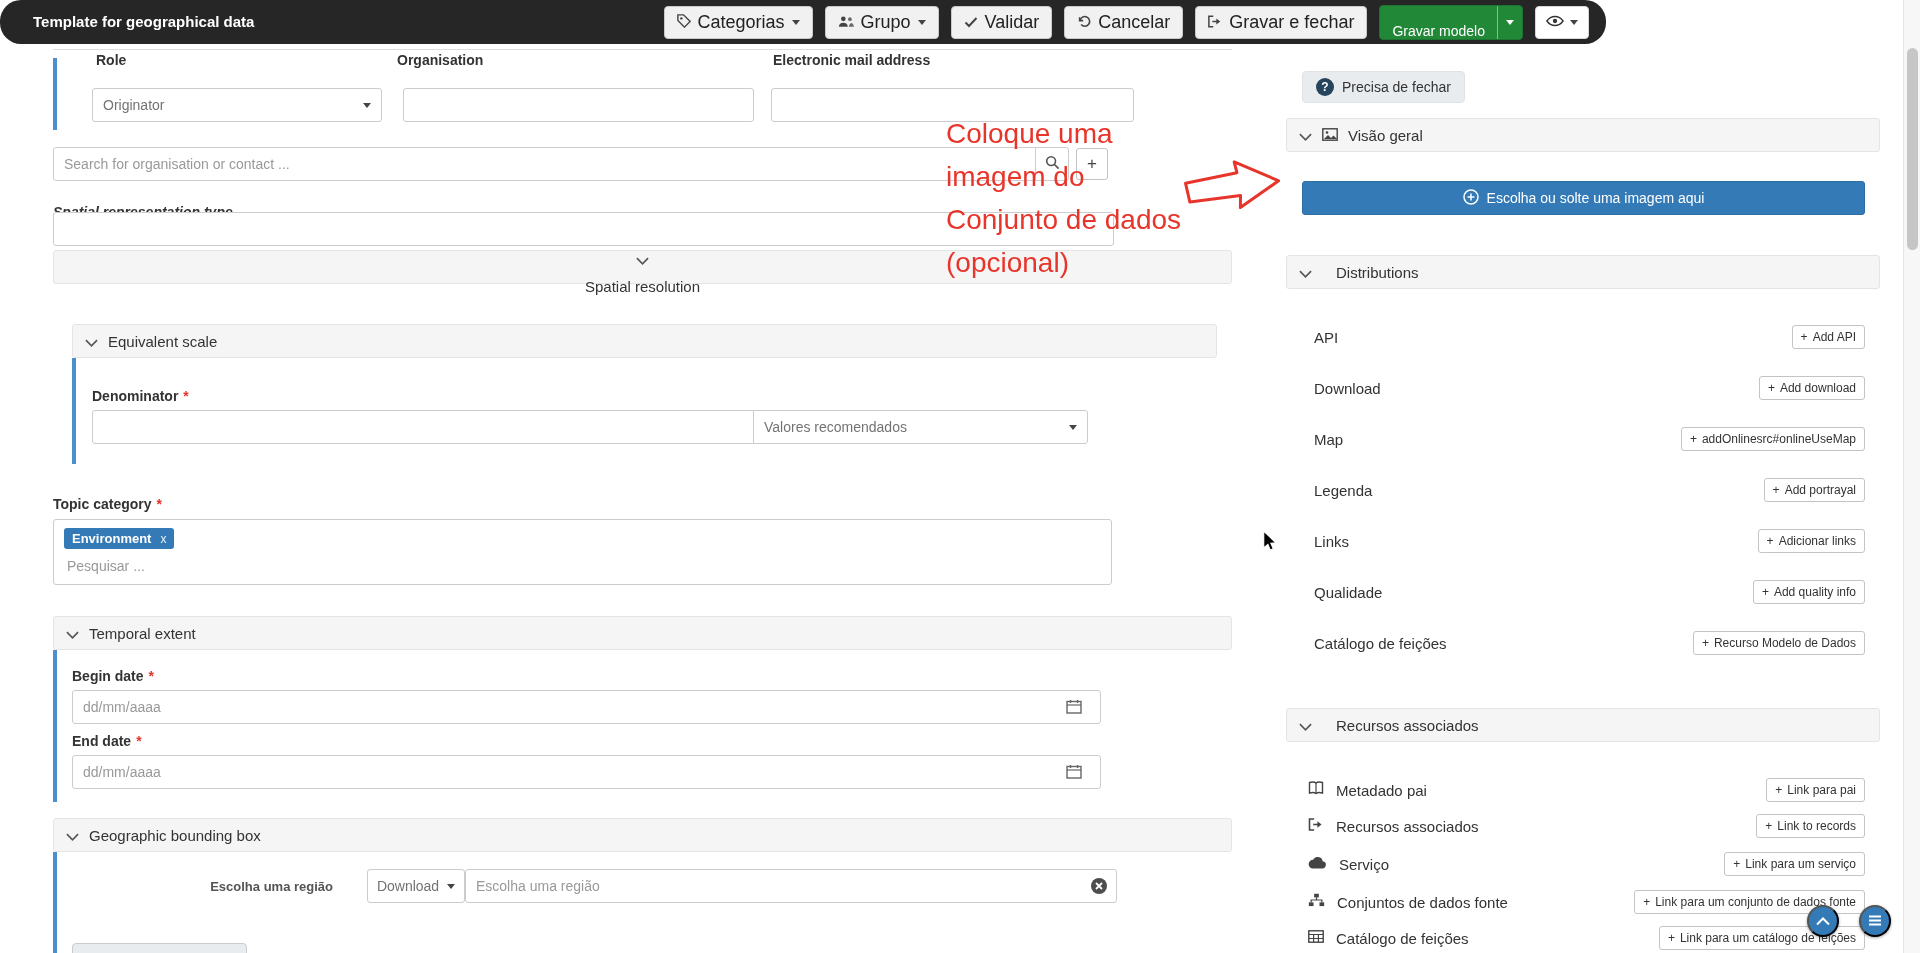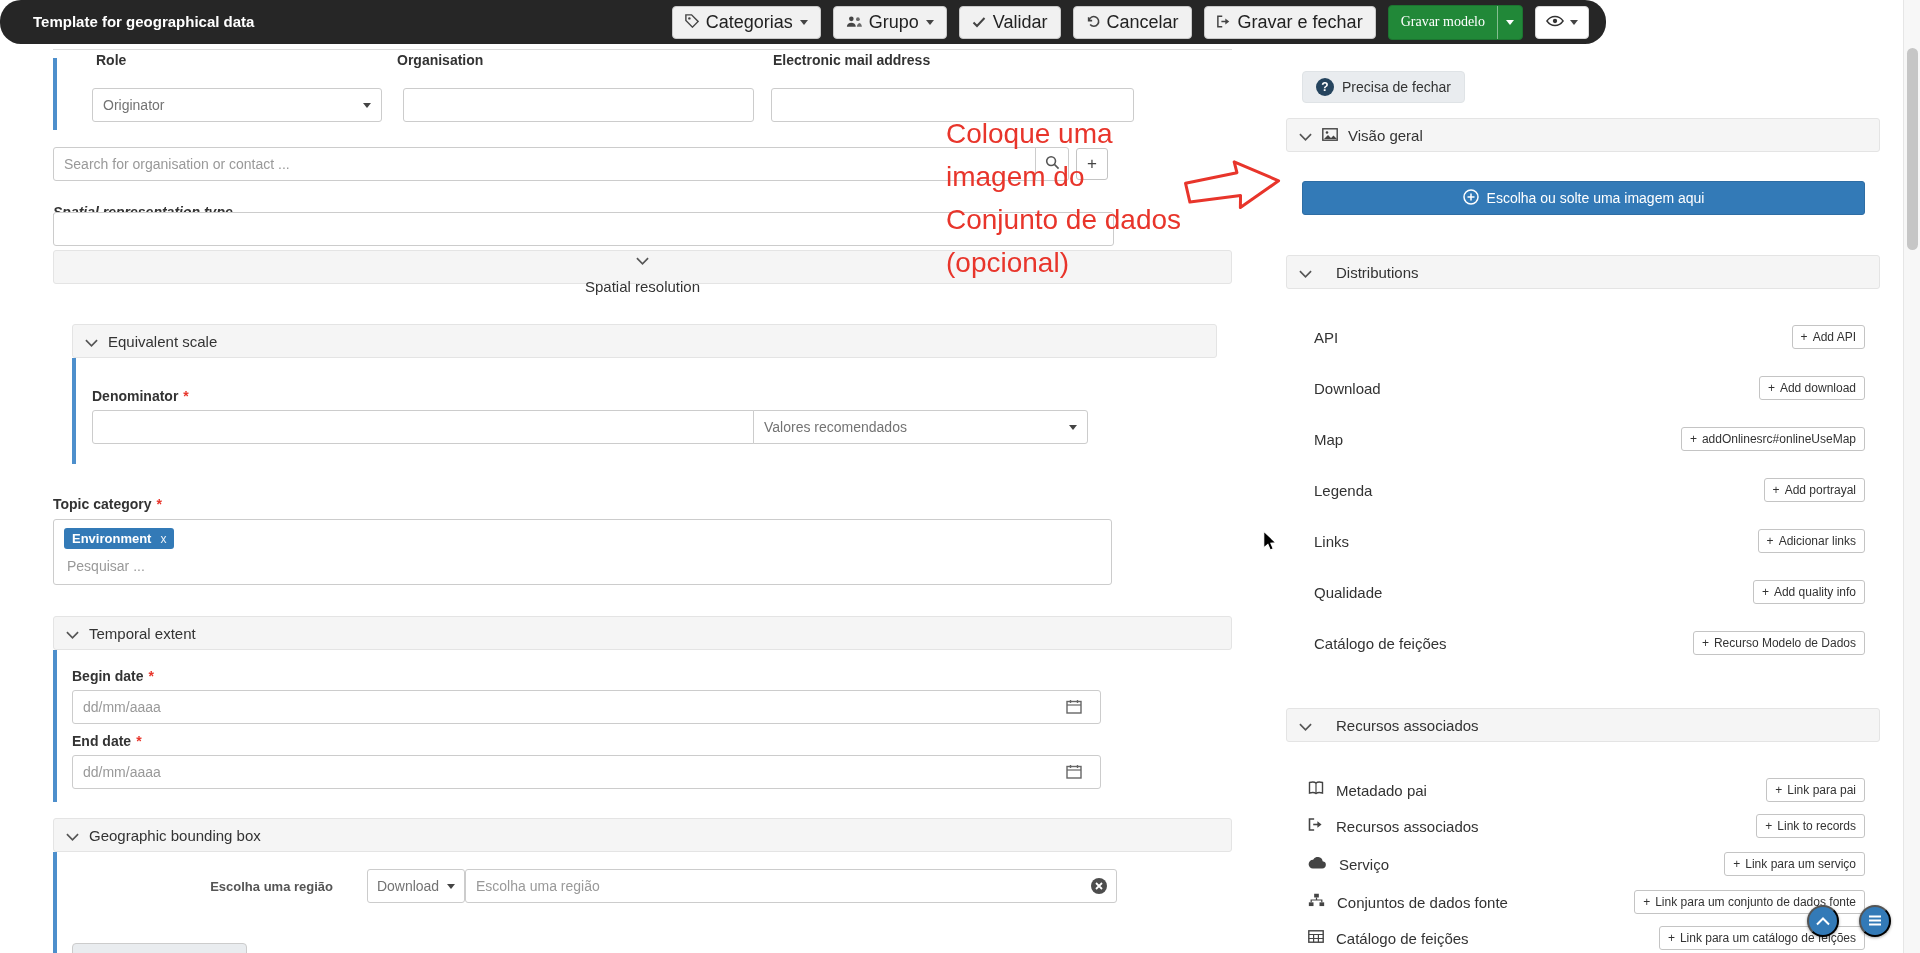--- a/index.html
+++ b/index.html
@@ -8,21 +8,21 @@
   .abs{position:absolute;}
   
   .navbar{position:absolute;left:0;top:0;width:1606px;height:44px;background:#262626;z-index:30;border-radius:21px;}
   .nav-title{position:absolute;left:33px;top:0;height:44px;line-height:44px;color:#fff;font-weight:bold;font-size:15px;}
   .nav-actions{position:absolute;right:17px;top:0;height:44px;display:flex;align-items:center;gap:12px;}
   .navbtn{display:inline-flex;align-items:center;gap:7px;height:33px;padding:0 12px;background:#f1f1f1;
           border:1px solid #c9c9c9;border-radius:4px;font-size:18px;color:#222;font-family:inherit;cursor:default;}
   .caret{width:0;height:0;border-left:4px solid transparent;border-right:4px solid transparent;border-top:5px solid #444;}
   .caret.w{border-top-color:#fff;}
   .greenbtn{display:flex;align-items:stretch;height:33px;background:#218838;border:1px solid #1c7430;border-radius:4px;color:#fff;font-size:14px;overflow:hidden;}
-  .g-main{display:flex;align-items:center;gap:7px;padding:0 12px;font-family:Liberation Serif, serif;}
+  .g-main{display:flex;align-items:flex-end;gap:7px;padding:0 12px;}
   .g-caret{display:flex;align-items:center;justify-content:center;width:24px;border-left:1px solid rgba(255,255,255,.45);}
   .eyebtn{display:inline-flex;align-items:center;gap:6px;height:33px;padding:0 10px;background:#fff;border:1px solid #d8d8d8;border-radius:4px;}
   
   .flabel{position:absolute;font-size:14px;font-weight:bold;color:#333;white-space:nowrap;}
   .req{color:#e8352b;margin-left:5px;font-weight:bold;}
   .input{position:absolute;box-sizing:border-box;height:34px;border:1px solid #ccc;border-radius:3px;background:#fff;
          font-size:14px;color:#333;padding:0 10px;font-family:inherit;}
   .input::placeholder{color:#999;}
   .selectbox{position:absolute;box-sizing:border-box;height:34px;border:1px solid #ccc;border-radius:3px;background:#fff;
              font-size:14px;color:#737373;padding:0 10px;display:flex;align-items:center;justify-content:space-between;}

